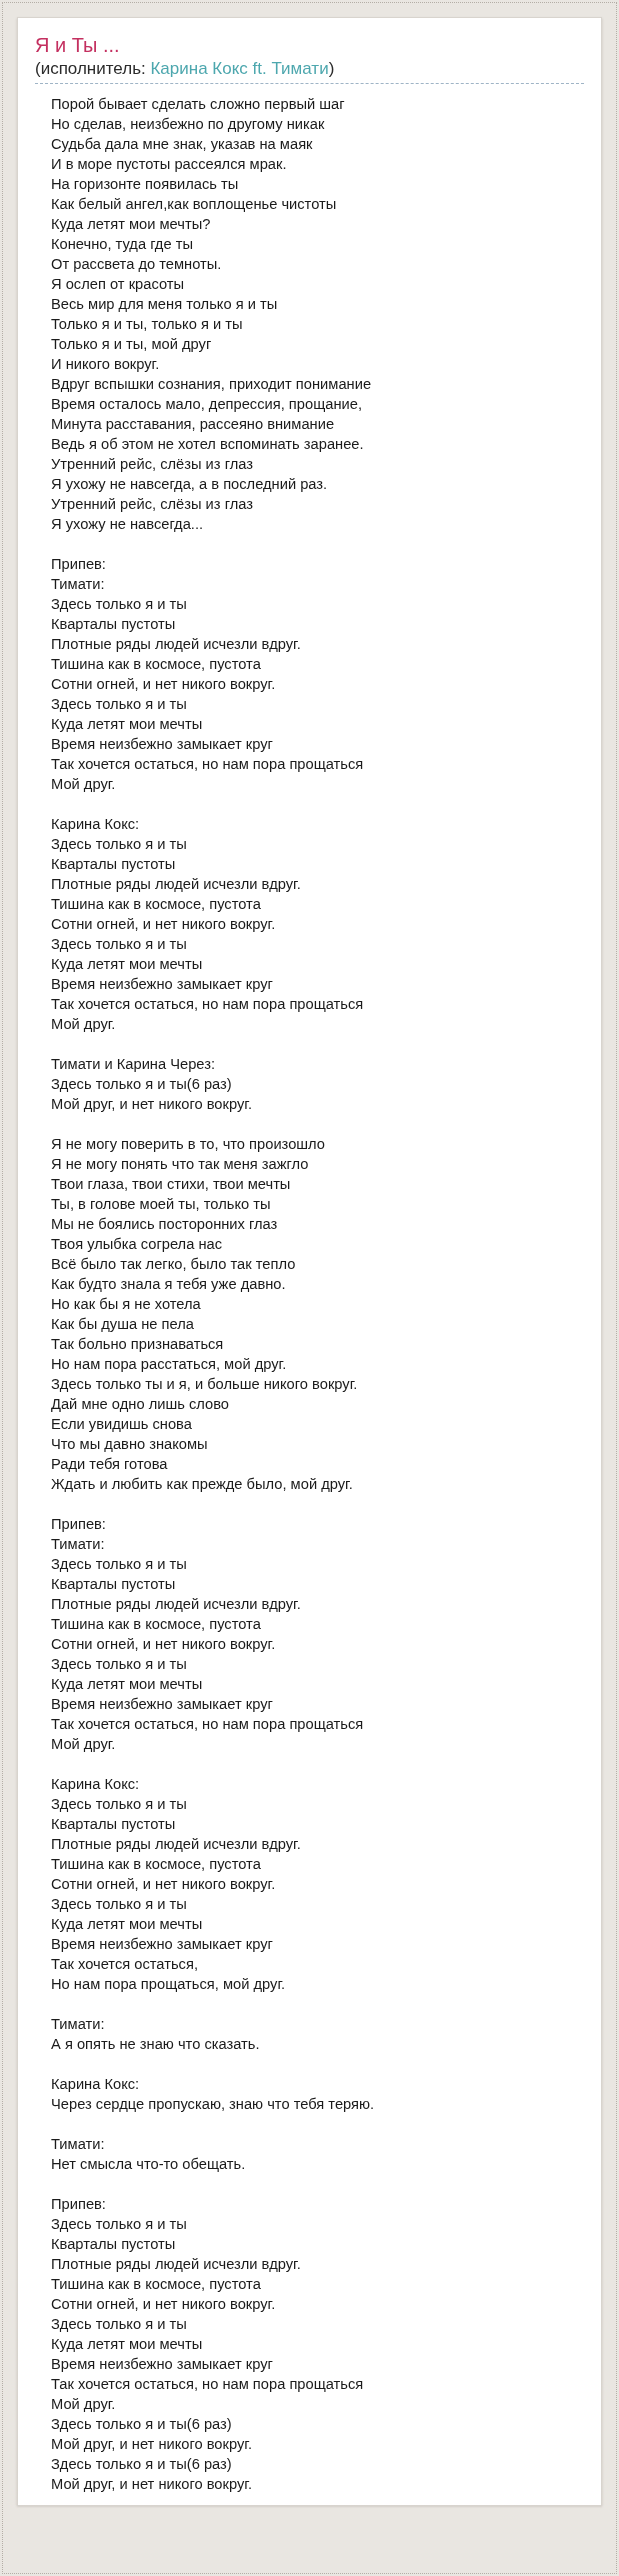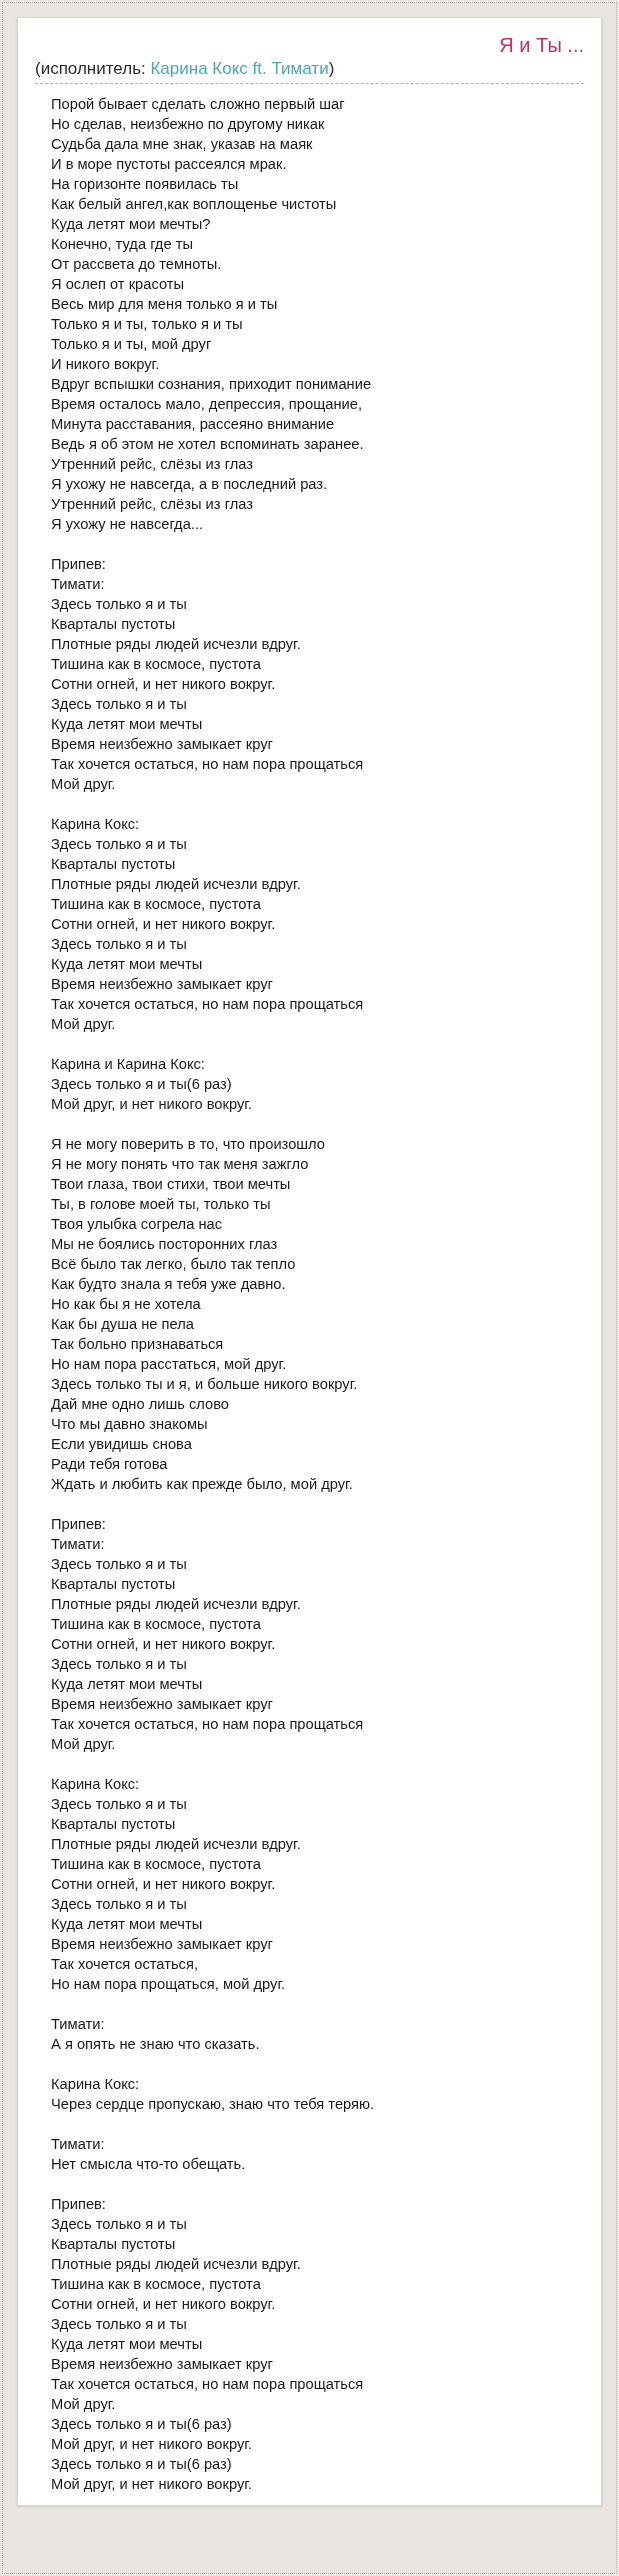--- a/index.html
+++ b/index.html
@@ -35,21 +35,20 @@
     box-shadow: 0 0.8px 2.3px rgba(110,104,96,0.28);
     padding: 10.8px 17px 10.8px 17px;
   }
   h1.song-title {
     margin: 4.6px 0 1.5px 0;
     font-size: 20px;
     line-height: 25px;
     font-weight: normal;
     color: #c43060;
     letter-spacing: 0;
-    text-align: right;
   }
   .performer-line {
     font-size: 17px;
     line-height: 17px;
     color: #2b2b2b;
     padding-bottom: 6.2px;
     border-bottom: 0.8px dashed #9fb4c6;
   }
   .artist-link {
     color: #4da7ae;
@@ -128,41 +127,41 @@
         <div class="lyric-line">Плотные ряды людей исчезли вдруг.</div>
         <div class="lyric-line">Тишина как в космосе, пустота</div>
         <div class="lyric-line">Сотни огней, и нет никого вокруг.</div>
         <div class="lyric-line">Здесь только я и ты</div>
         <div class="lyric-line">Куда летят мои мечты</div>
         <div class="lyric-line">Время неизбежно замыкает круг</div>
         <div class="lyric-line">Так хочется остаться, но нам пора прощаться</div>
         <div class="lyric-line">Мой друг.</div>
       </div>
       <div class="lyric-block">
-        <div class="lyric-line">Карина и Карина Кокс:</div>
+        <div class="lyric-line">Тимати и Карина Через:</div>
         <div class="lyric-line">Здесь только я и ты(6 раз)</div>
         <div class="lyric-line">Мой друг, и нет никого вокруг.</div>
       </div>
       <div class="lyric-block">
         <div class="lyric-line">Я не могу поверить в то, что произошло</div>
         <div class="lyric-line">Я не могу понять что так меня зажгло</div>
         <div class="lyric-line">Твои глаза, твои стихи, твои мечты</div>
         <div class="lyric-line">Ты, в голове моей ты, только ты</div>
+        <div class="lyric-line">Мы не боялись посторонних глаз</div>
         <div class="lyric-line">Твоя улыбка согрела нас</div>
-        <div class="lyric-line">Мы не боялись посторонних глаз</div>
         <div class="lyric-line">Всё было так легко, было так тепло</div>
         <div class="lyric-line">Как будто знала я тебя уже давно.</div>
         <div class="lyric-line">Но как бы я не хотела</div>
         <div class="lyric-line">Как бы душа не пела</div>
         <div class="lyric-line">Так больно признаваться</div>
         <div class="lyric-line">Но нам пора расстаться, мой друг.</div>
         <div class="lyric-line">Здесь только ты и я, и больше никого вокруг.</div>
         <div class="lyric-line">Дай мне одно лишь слово</div>
+        <div class="lyric-line">Если увидишь снова</div>
         <div class="lyric-line">Что мы давно знакомы</div>
-        <div class="lyric-line">Если увидишь снова</div>
         <div class="lyric-line">Ради тебя готова</div>
         <div class="lyric-line">Ждать и любить как прежде было, мой друг.</div>
       </div>
       <div class="lyric-block">
         <div class="lyric-line">Припев:</div>
         <div class="lyric-line">Тимати:</div>
         <div class="lyric-line">Здесь только я и ты</div>
         <div class="lyric-line">Кварталы пустоты</div>
         <div class="lyric-line">Плотные ряды людей исчезли вдруг.</div>
         <div class="lyric-line">Тишина как в космосе, пустота</div>

